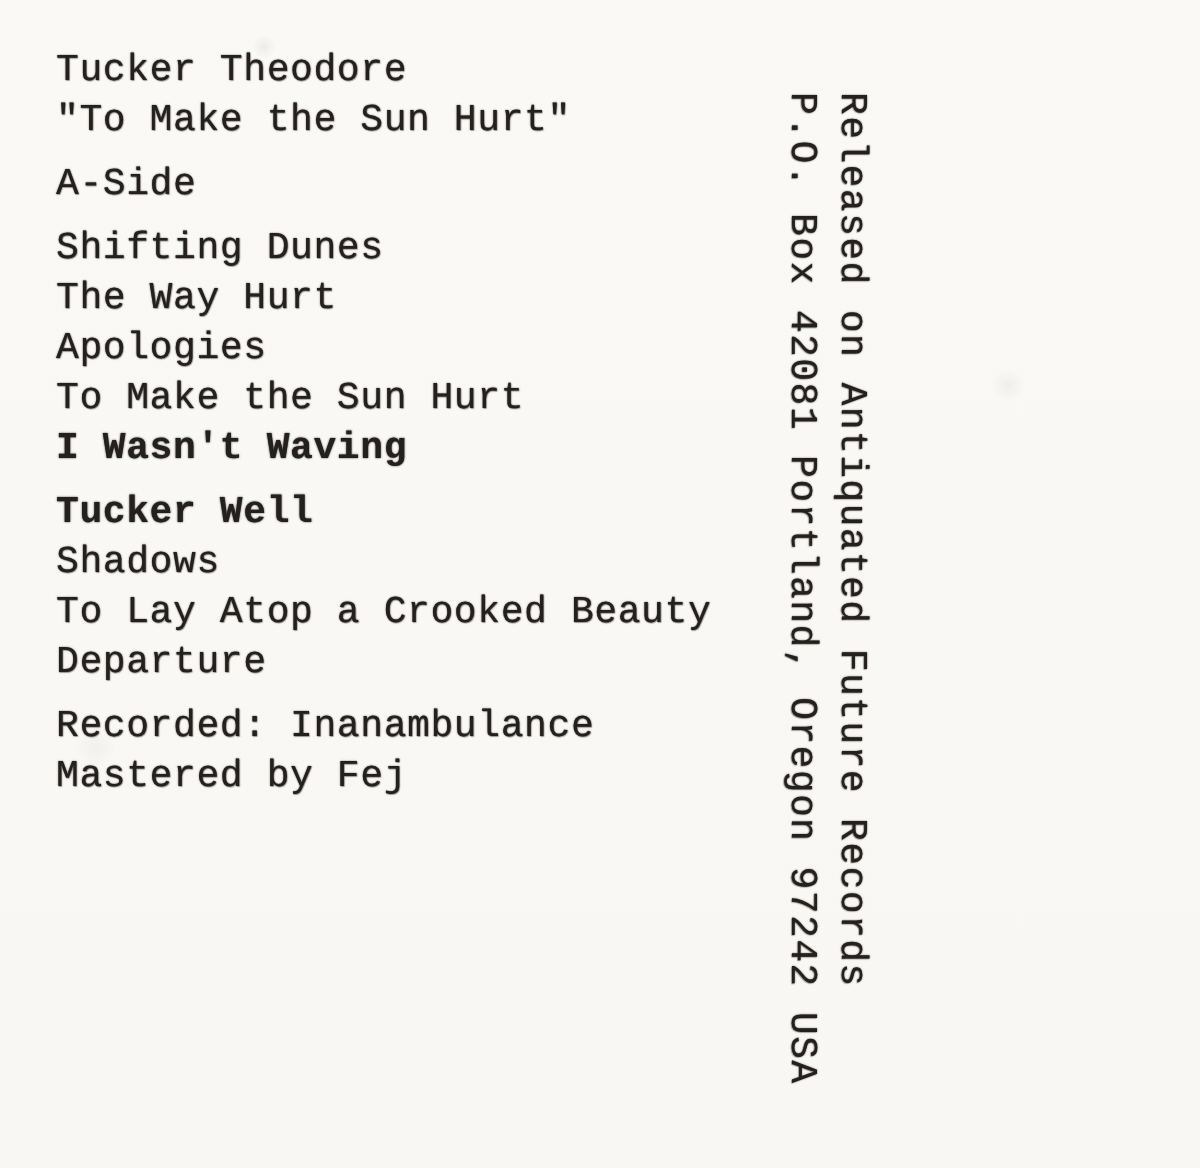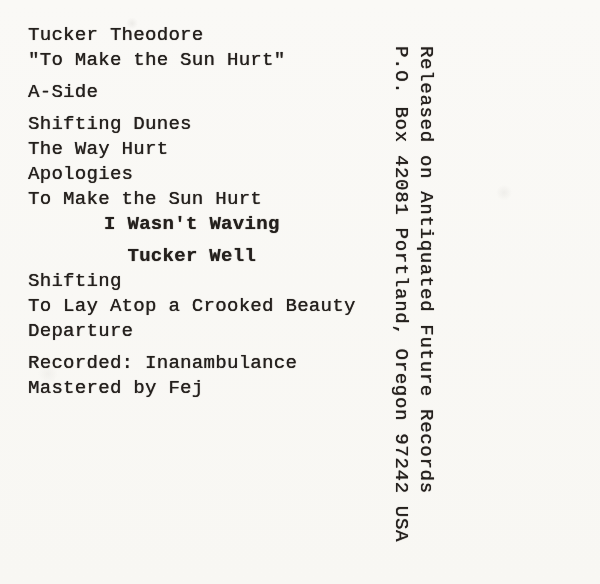--- a/index.html
+++ b/index.html
@@ -36,21 +36,20 @@
   }
   .group {
     margin: 0 0 7px 0;
   }
   .line {
     white-space: pre;
   }
   .heavy {
     font-weight: bold;
     text-shadow: 0 0 1px rgba(40, 34, 30, 0.9);
-    text-align: center;
   }
   .vertical {
     position: absolute;
     left: 388px;
     top: 46px;
     writing-mode: vertical-rl;
     text-orientation: mixed;
     font-size: 19px;
     line-height: 25px;
     letter-spacing: 0.7px;
@@ -80,21 +79,21 @@
     <div class="line">Shifting Dunes</div>
     <div class="line">The Way Hurt</div>
     <div class="line">Apologies</div>
     <div class="line">To Make the Sun Hurt</div>
     <div class="line heavy">I Wasn't Waving</div>
   </div>
 
 
   <div class="group">
     <div class="line heavy">Tucker Well</div>
-    <div class="line">Shifting</div>
+    <div class="line">Shadows</div>
     <div class="line">To Lay Atop a Crooked Beauty</div>
     <div class="line">Departure</div>
   </div>
 
   <div class="group">
     <div class="line">Recorded: Inanambulance</div>
     <div class="line">Mastered by Fej</div>
   </div>
 
 

